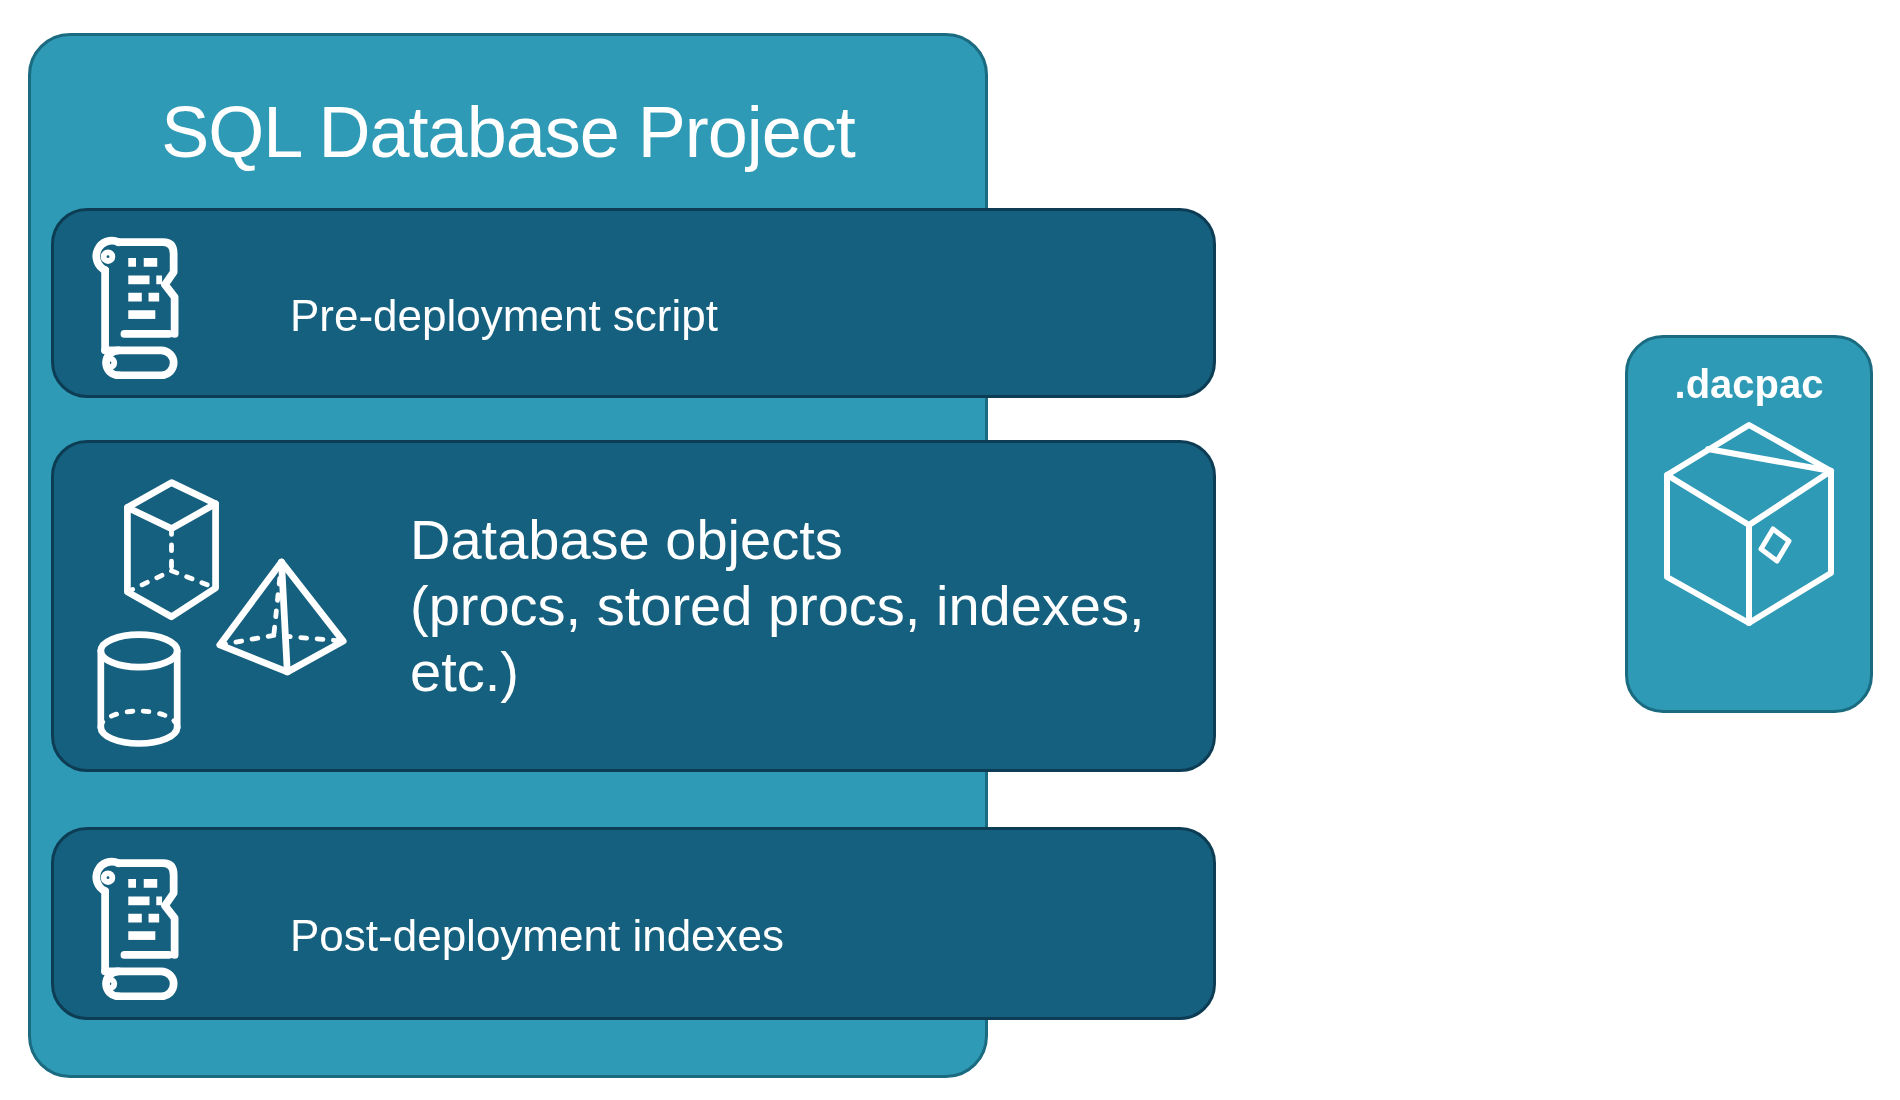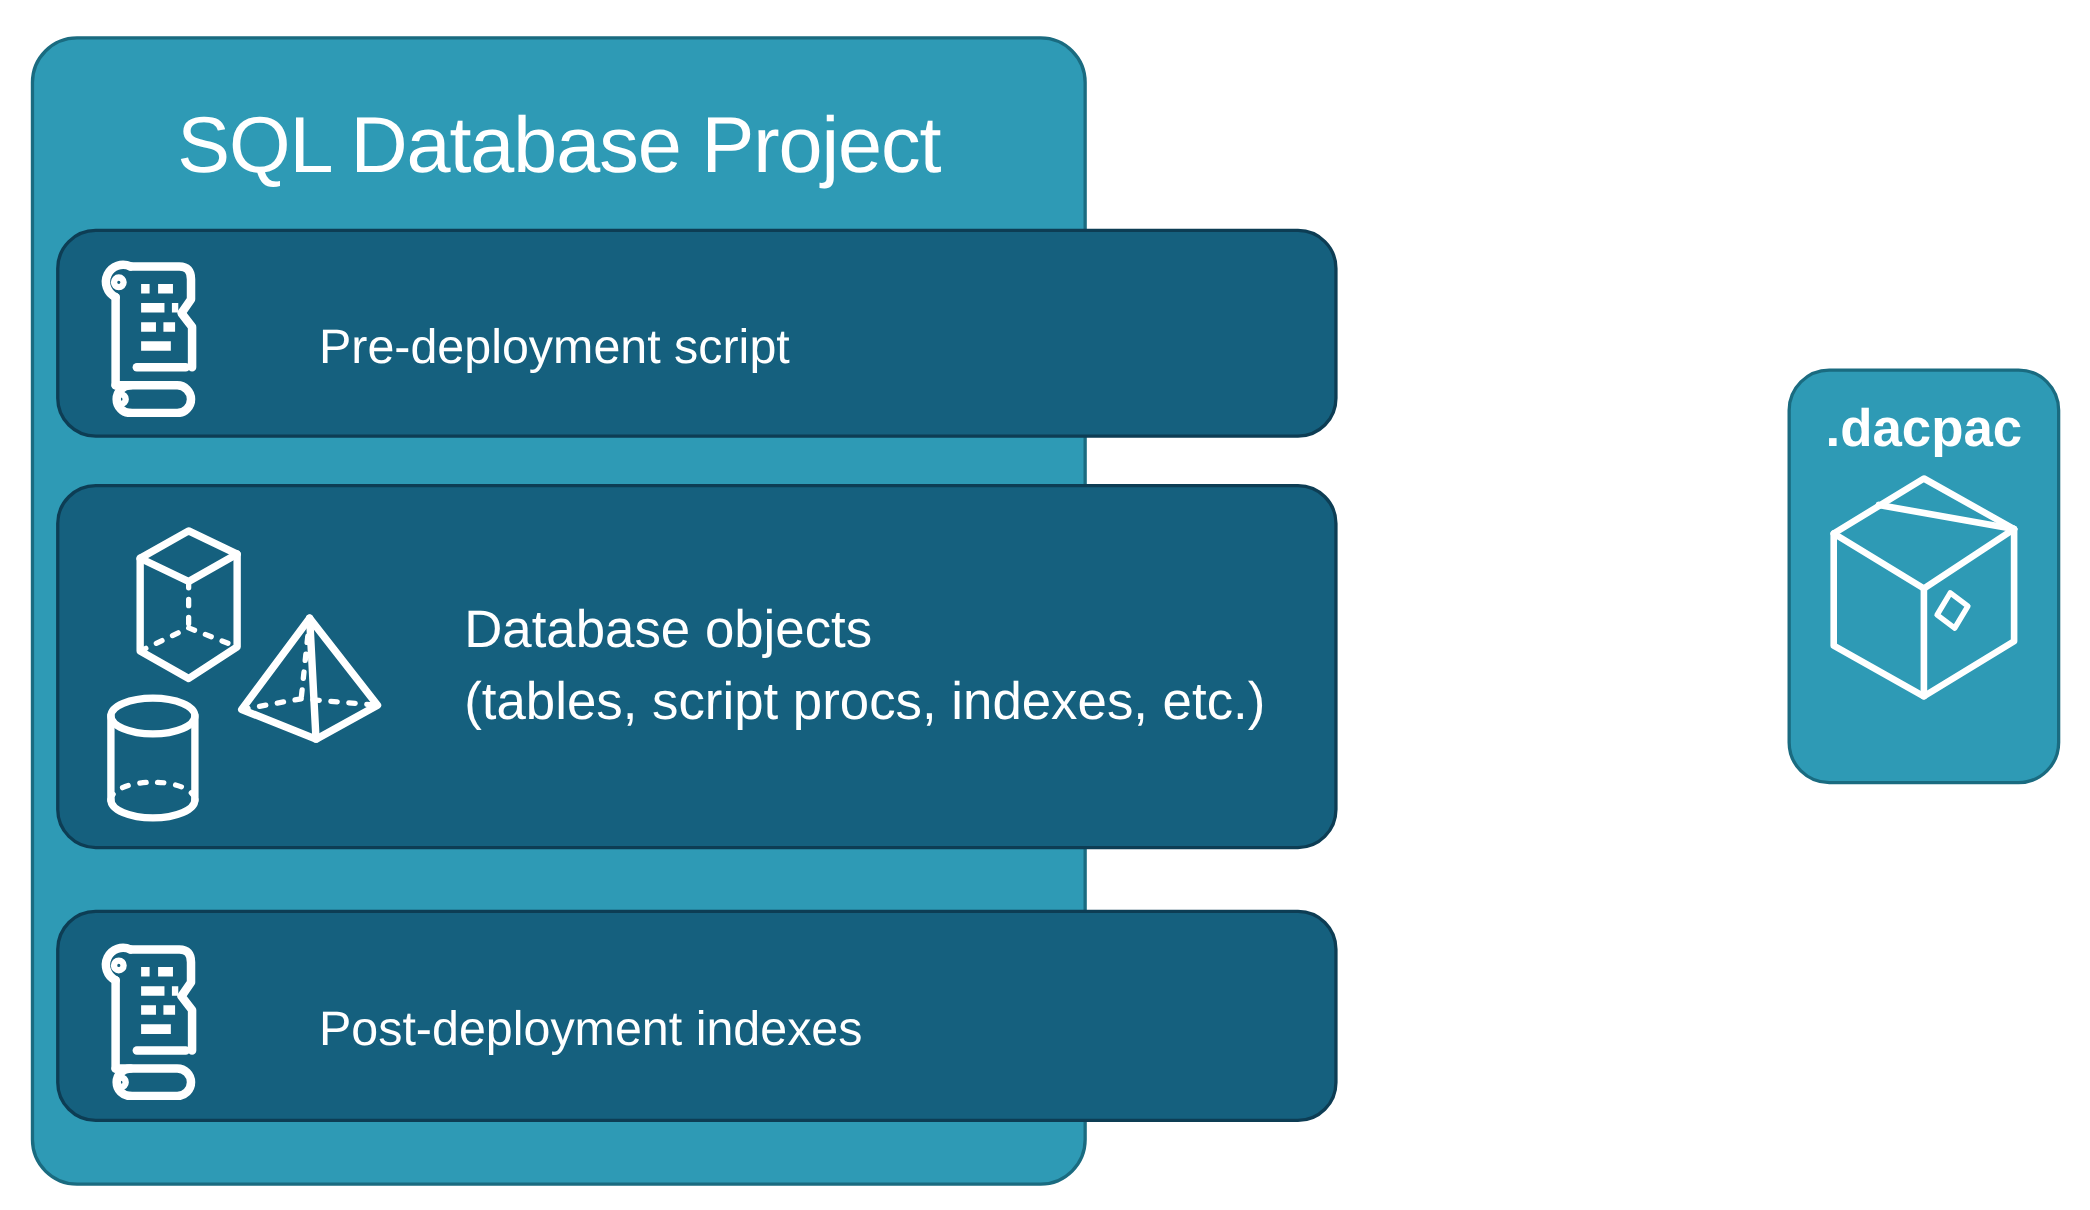--- a/index.html
+++ b/index.html
@@ -29,39 +29,39 @@
   .item.box3{top:791px;height:193px;}
   .item.row{display:flex;align-items:center;padding-left:26px;}
   .item.row .label{margin-left:98px;font-size:44px;margin-top:25px;}
   .scroll-icon-box{width:112px;height:152px;flex:0 0 auto;}
   
   .shape{position:absolute;}
   .shape.cube{left:60px;top:30px;width:115px;height:163px;}
   .shape.pyramid{left:160px;top:113px;width:135px;height:121px;}
   .shape.cylinder{left:35px;top:185px;width:100px;height:126px;}
   .objects-text{
-    position:absolute;left:368px;top:50%;transform:translateY(-50%);
-    font-size:48px;line-height:66px;
+    position:absolute;left:356px;top:50%;transform:translateY(-50%);
+    font-size:56px;line-height:66px;
   }
   .objects-text span{display:block;}
   
   .build-arrow{position:absolute;left:1265px;top:450px;width:330px;height:175px;}
   .build-arrow svg{position:absolute;left:0;top:0;}
   .build-label{
     position:absolute;left:109px;top:87px;transform:translate(-50%,-50%);
     color:var(--text);font-size:54px;font-weight:700;
   }
   
   .dacpac{
     position:absolute;left:1625px;top:335px;width:248px;height:378px;
     box-sizing:border-box;background:var(--container-fill);
     border:3px solid var(--container-border);border-radius:38px;
     display:flex;flex-direction:column;align-items:center;
   }
-  .dacpac-label{margin-top:24px;color:var(--text);font-size:48px;font-weight:700;}
+  .dacpac-label{margin-top:24px;color:var(--text);font-size:40px;font-weight:700;}
   .package-icon-box{width:176px;height:206px;margin-top:14px;}
   
   svg .st{fill:none;stroke:#ffffff;stroke-linecap:round;stroke-linejoin:round;}
   svg .dash{stroke-dasharray:6 11;}
   svg .bar{stroke-linecap:butt;}
 </style>
 </head>
 <body>
 
 <div class="canvas">
@@ -109,21 +109,21 @@
       <span class="shape cylinder">
         <svg viewBox="0 0 100 132" width="100" height="126" aria-hidden="true">
           <ellipse class="st" stroke-width="7" cx="50" cy="24" rx="40" ry="17"></ellipse>
           <path class="st" stroke-width="7" d="M 10,24 V 104 M 90,24 V 104"></path>
           <path class="st" stroke-width="7" d="M 10,104 A 40,17 0 0 0 90,104"></path>
           <path class="st dash" stroke-width="5" d="M 10,104 A 40,17 0 0 1 90,104"></path>
         </svg>
       </span>
       <div class="objects-text">
         <span>Database objects</span>
-        <span>(tables, script procs, indexes, etc.)</span>
+        <span>(procs, stored procs, indexes, etc.)</span>
       </div>
     </div>
 
     <div class="item box3 row">
       <span class="scroll-icon-box">
         <svg viewBox="0 0 116 156" width="112" height="152" aria-hidden="true">
           <path class="st" stroke-width="8" d="M 40,15 H 86 Q 97,15 97,27 V 46 L 88,59 L 98,72 V 110"></path>
           <path class="st" stroke-width="8" d="M 40,15 A 15,15 0 1 0 26,44"></path>
           <circle class="st" stroke-width="6" cx="29" cy="30" r="4.5"></circle>
           <path class="st" stroke-width="8" d="M 26,44 V 127"></path>

